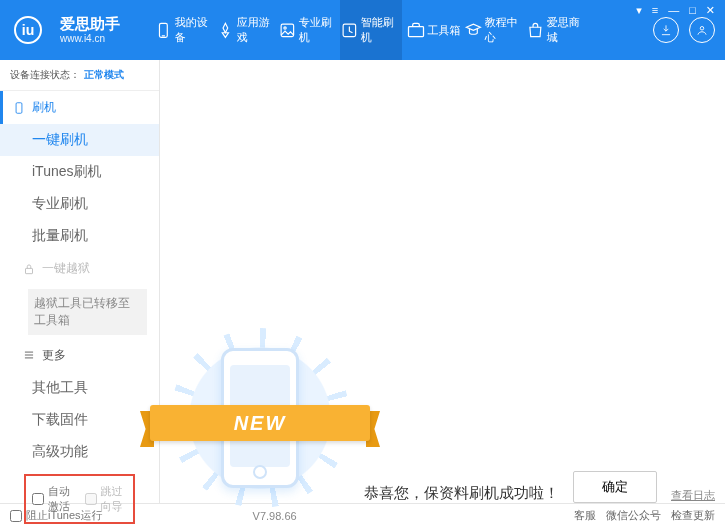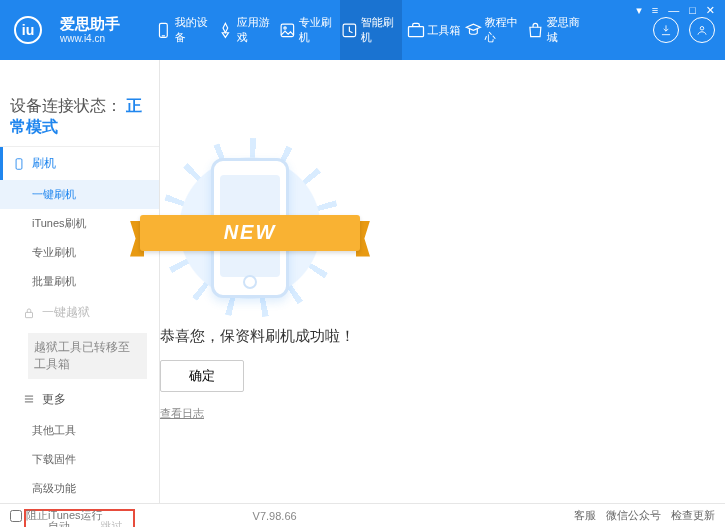--- a/index.html
+++ b/index.html
@@ -20,42 +20,42 @@
   .header-spacer { flex: 1; }
   .win-controls { position: absolute; top: 4px; right: 10px; display: flex; gap: 10px; color: #fff; font-size: 11px; }
   .win-controls span { cursor: pointer; }
   .header-circles { display: flex; gap: 10px; margin-left: 8px; }
   .circle-btn { width: 26px; height: 26px; border: 1.5px solid #fff; border-radius: 50%; display: flex; align-items: center; justify-content: center; cursor: pointer; }
   .circle-btn svg { stroke: #fff; fill: none; stroke-width: 1.5; }
 
   
   .body { display: flex; height: 443px; }
   .sidebar { width: 160px; border-right: 1px solid #e6e6e6; display: flex; flex-direction: column; }
-  .status-bar { padding: 8px 10px; font-size: 16px; color: #555; border-bottom: 1px solid #eee; margin-top: 28px; }
+  .status-bar { padding: 8px 10px; font-size: 10px; color: #555; border-bottom: 1px solid #eee; }
   .status-bar .mode { color: #2086ee; font-weight: bold; margin-left: 4px; }
 
   .side-group-hd { display: flex; align-items: center; gap: 6px; padding: 8px 22px; color: #555; font-size: 12px; }
   .side-group-hd.blue { color: #2086ee; border-left: 3px solid #2086ee; padding-left: 9px; }
   .side-group-hd svg { width: 14px; height: 14px; stroke: currentColor; fill: none; stroke-width: 1.5; }
-  .side-item { padding: 7px 10px 7px 32px; font-size: 11px; color: #666; cursor: pointer; }
+  .side-item { padding: 7px 10px 7px 32px; font-size: 14px; color: #666; cursor: pointer; }
   .side-item.active { background: #eaf3fd; color: #2086ee; }
   .side-note { margin: 4px 12px 4px 28px; background: #f2f2f2; color: #888; font-size: 12px; padding: 6px; line-height: 1.4; }
 
   .red-box { border: 2px solid #e74c3c; margin: 6px 24px; padding: 8px 6px; display: flex; gap: 10px; align-items: flex-end; }
   .chk { display: flex; align-items: center; gap: 4px; font-size: 11px; color: #777; }
   .chk input { width: 12px; height: 12px; }
   .chk.disabled { color: #bbb; }
 
   .device-block { padding: 4px 10px 8px 10px; }
   .device-name { color: #2086ee; font-size: 12px; font-weight: bold; display: flex; align-items: center; gap: 4px; margin-top: 46px; }
   .device-name svg { width: 12px; height: 14px; stroke: #2086ee; fill: none; stroke-width: 1.5; }
   .storage-badge { display: inline-block; border: 1px solid #999; border-radius: 2px; font-size: 9px; padding: 0 4px; color: #555; margin-top: 2px; }
 
   
-  .main { flex: 1; display: flex; flex-direction: column; align-items: flex-start; justify-content: center; gap: 14px; position: relative; }
+  .main { flex: 1; display: flex; align-items: flex-end; justify-content: center; gap: 14px; position: relative; }
   .illus { width: 180px; height: 170px; position: relative; display: flex; align-items: center; justify-content: center; }
   .burst { position: absolute; width: 180px; height: 180px; border-radius: 50%; background: radial-gradient(circle, #eaf4ff 0%, #eaf4ff 55%, transparent 56%); }
   .burst::before, .burst::after { content: ""; position: absolute; inset: 0; background:
     repeating-conic-gradient(#d9ecff 0deg 4deg, transparent 4deg 24deg);
     -webkit-mask: radial-gradient(circle, transparent 55%, #000 56%);
     mask: radial-gradient(circle, transparent 55%, #000 56%);
     border-radius: 50%; }
   .phone { position: relative; width: 78px; height: 140px; border-radius: 12px; background: #fff; border: 3px solid #cfe3f9; box-shadow: 0 4px 10px rgba(32,134,238,.15); }
   .phone::before { content: ""; position: absolute; top: 14px; left: 6px; right: 6px; bottom: 18px; background: #e8f2fd; border-radius: 4px; }
   .phone::after { content: ""; position: absolute; bottom: 6px; left: 50%; transform: translateX(-50%); width: 10px; height: 10px; border: 2px solid #cfe3f9; border-radius: 50%; }

